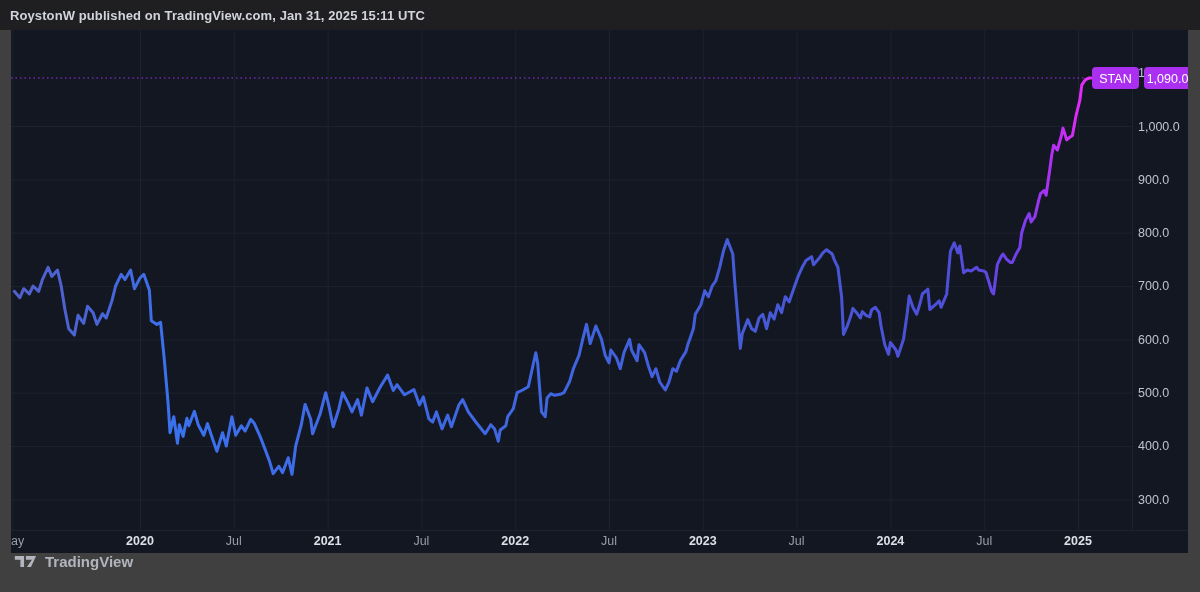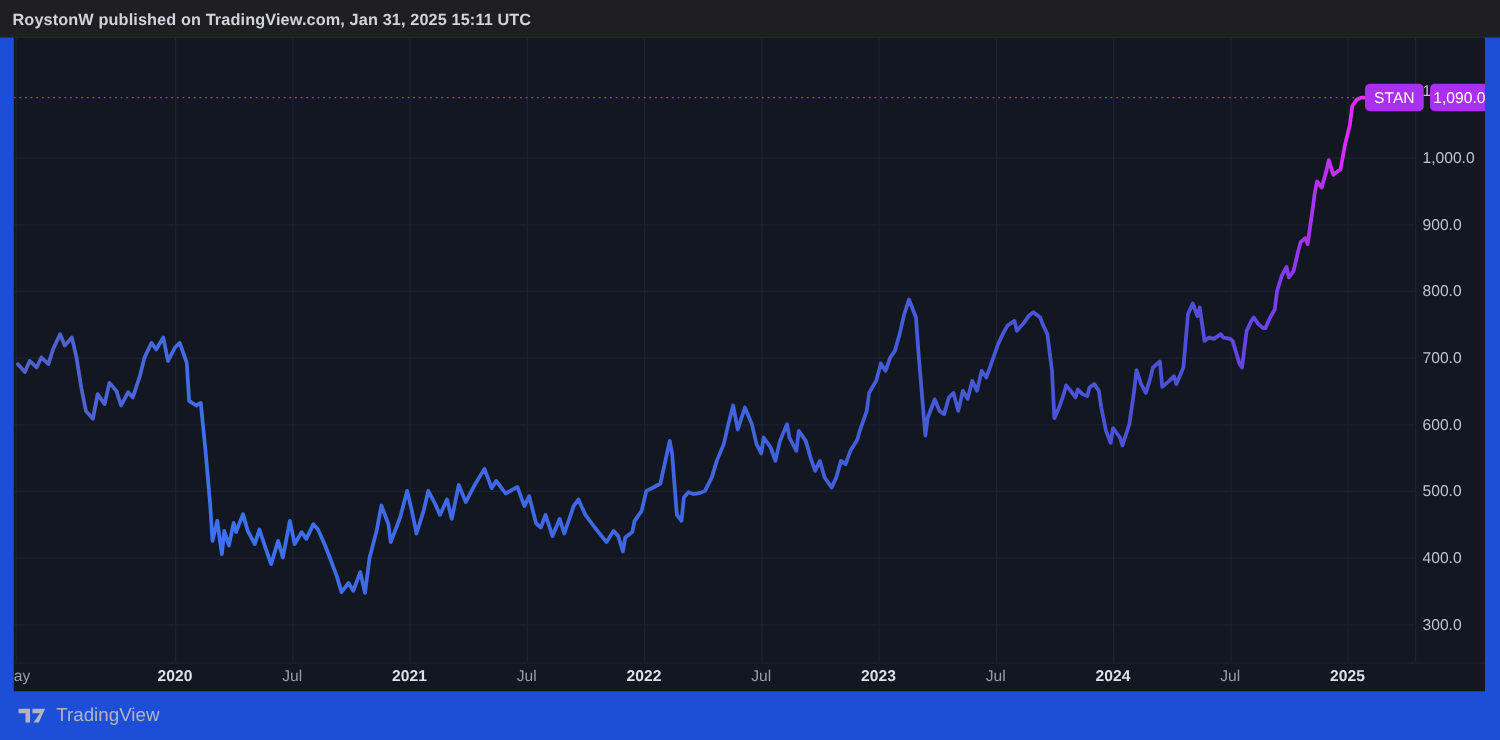--- a/index.html
+++ b/index.html
@@ -1,25 +1,25 @@
 <!DOCTYPE html>
 <html><head>
 <meta charset="utf-8">
 <style>
   html,body{margin:0;padding:0;background:#29292b;}
-  .stage{position:relative;width:1200px;height:592px;background:#1d4ed8;overflow:hidden;
+  .stage{position:relative;width:1200px;height:592px;background:#404040;overflow:hidden;
          font-family:"Liberation Sans",sans-serif;}
   .header{position:absolute;left:0;top:0;width:1200px;height:30px;background:#1f1f21;
           display:flex;align-items:center;padding-left:10px;box-sizing:border-box;
           color:#d1d4dc;font-size:13px;font-weight:700;letter-spacing:.1px;}
   .chart{position:absolute;left:11px;top:30px;width:1177px;height:523px;background:#131722;}
   .chart svg{display:block;}
   .footer{position:absolute;left:0;top:553px;width:1048px;height:39px;
-          display:flex;align-items:center;gap:8px;padding-left:13px;box-sizing:border-box;
-          color:#b2b5be;font-size:15px;font-weight:400;}
+          display:flex;gap:8px;padding-left:13px;box-sizing:border-box;
+          color:#b2b5be;font-size:15px;font-weight:700;}
   .yl{fill:#bfc3cf;font-size:12.5px;}
   .xl-year{fill:#dde0e6;font-size:12.5px;font-weight:700;}
   .xl-month{fill:#989da9;font-size:12.5px;}
   .badge-t{fill:#ffffff;font-size:12.5px;}
 </style>
 </head>
 <body>
 
 <div class="stage">
   <div class="header">

